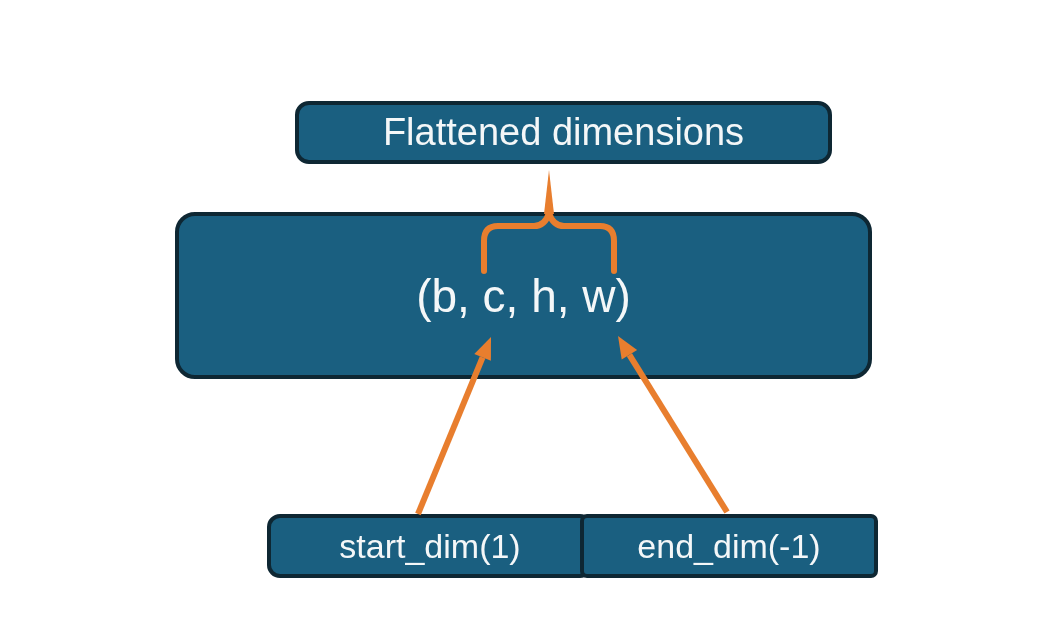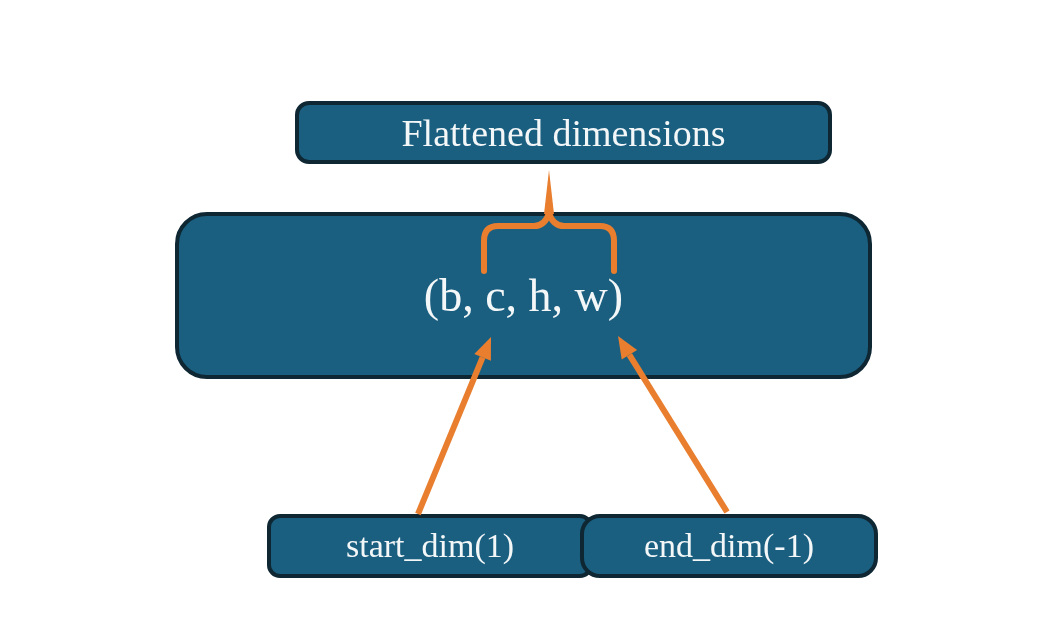--- a/index.html
+++ b/index.html
@@ -6,21 +6,21 @@
     margin: 0;
     padding: 0;
     background: #ffffff;
   }
   .canvas {
     position: relative;
     width: 1038px;
     height: 632px;
     overflow: hidden;
     background: var(--background, #ffffff);
-    font-family: Liberation Serif, serif;
+    font-family: Liberation Sans, sans-serif;
   }
   .box {
     position: absolute;
     box-sizing: border-box;
     background: var(--box-fill, #1a5f80);
     border: 4.5px solid var(--box-border, #0e2733);
     color: var(--label-text, #f4f7f8);
     display: flex;
     align-items: center;
     justify-content: center;
@@ -28,33 +28,33 @@
   }
   .title-box {
     left: 295px; top: 101px;
     width: 537px; height: 63px;
     border-radius: 14px;
     font-size: 38px;
   }
   .tensor-box {
     left: 175px; top: 212px;
     width: 697px; height: 167px;
-    border-radius: 32px;
+    border-radius: 20px;
     font-size: 46px;
   }
   .start-box {
     left: 267px; top: 514px;
     width: 326px; height: 64px;
     border-radius: 13px;
     font-size: 34px;
   }
   .end-box {
     left: 580px; top: 514px;
     width: 298px; height: 64px;
-    border-radius: 20px;
+    border-radius: 7px;
     font-size: 34px;
   }
   .overlay {
     position: absolute;
     left: 0; top: 0;
     width: 1038px;
     height: 632px;
     pointer-events: none;
   }
   .orange-stroke {

